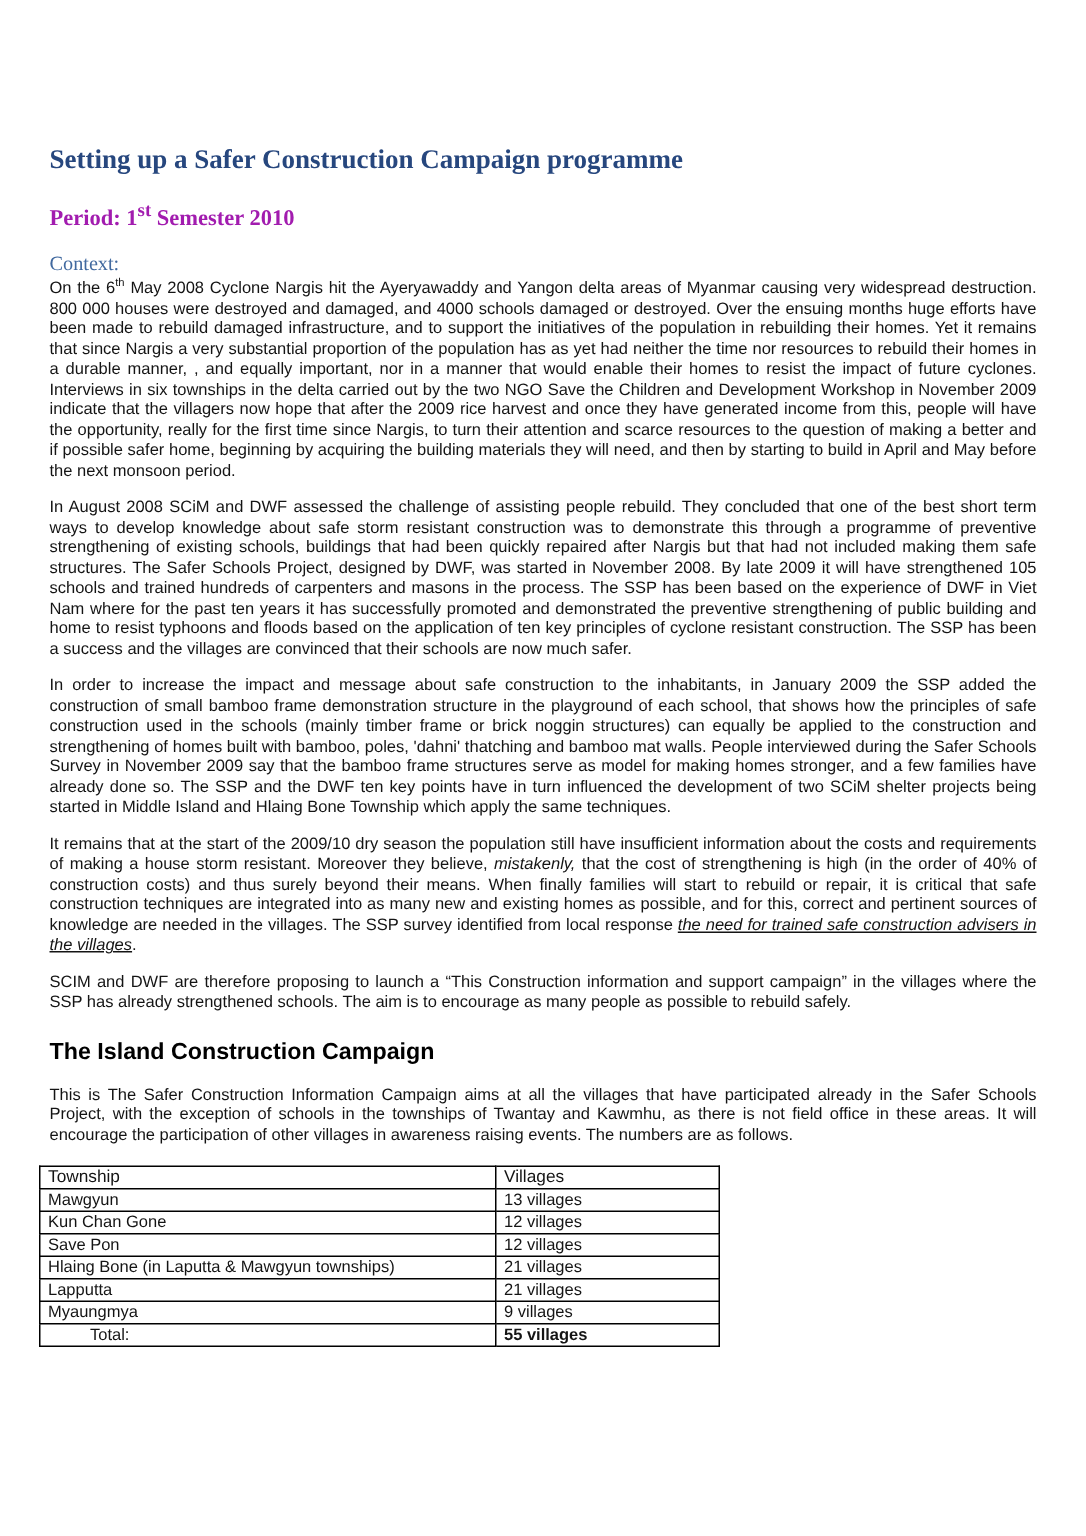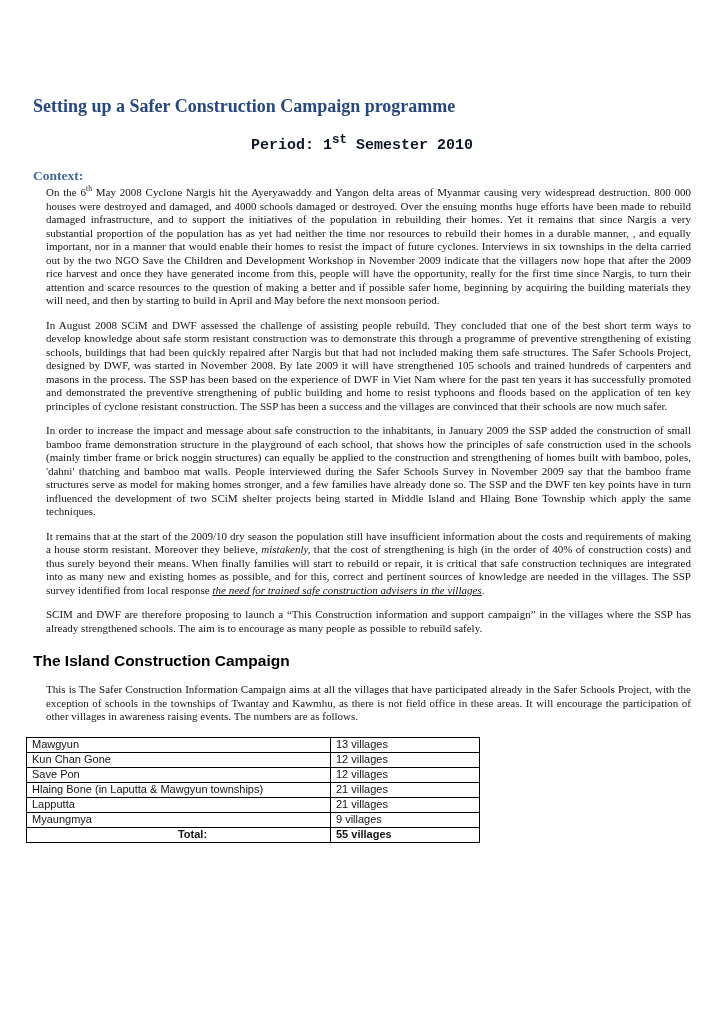--- a/index.html
+++ b/index.html
@@ -24,41 +24,39 @@
   .doc-title {
     margin: 0;
     font-family: "Liberation Serif", serif;
     font-weight: 700;
     font-size: 18px;
     line-height: 21px;
     color: #27477e;
   }
   .period-heading {
     margin: 14px 0 0 0;
-    font-family: Liberation Mono, monospace;
+    font-family: Liberation Serif, serif;
     font-weight: 700;
     font-size: 15px;
     line-height: 18px;
-    color: #0f172a;
-    text-align: center;
+    color: #a21caf;
   }
   .context-heading {
     margin: 13px 0 2px 0;
     font-family: "Liberation Serif", serif;
-    font-weight: 700;
+    font-weight: 400;
     font-size: 13.5px;
     line-height: 16px;
     color: #41699f;
   }
   p.body-par {
-    margin: 0 0 11px 13px;
+    margin: 0 0 11px 0;
     font-size: 11px;
     line-height: 13.5px;
     text-align: justify;
-    font-family: Liberation Serif, serif;
   }
   p.body-par sup {
     font-size: 7.5px;
     line-height: 0;
     vertical-align: super;
   }
   em.italic-word { font-style: italic; }
   em.underlined-phrase { font-style: italic; text-decoration: underline; }
   .campaign-heading {
     margin: 17px 0 13px 0;
@@ -78,21 +76,21 @@
     font-size: 11px;
     line-height: 13px;
     padding: 0.5px 5px;
     vertical-align: middle;
     overflow: hidden;
     white-space: nowrap;
   }
   td.col-township { width: 265px; }
   td.col-villages { width: 138px; }
   tr.header-row td { font-size: 11.5px; }
-  tr.total-row td.total-label-cell { text-align: center; font-weight: 700; padding-left: 33px; }
+  tr.total-row td.total-label-cell { text-align: left; font-weight: 400; padding-left: 33px; }
   tr.total-row td.total-value-cell { font-weight: 700; }
 </style>
 </head>
 <body>
 
 <div class="page">
 
   <h1 class="doc-title">Setting up a Safer Construction Campaign programme</h1>
 
   <h2 class="period-heading"><span>Period: 1</span><sup>st</sup><span> Semester 2010</span></h2>
@@ -108,20 +106,24 @@
   <p class="body-par"><span>It remains that at the start of the 2009/10 dry season the population still have insufficient information about the costs and requirements of making a house storm resistant. Moreover they believe, </span><em class="italic-word">mistakenly,</em><span> that the cost of strengthening is high (in the order of 40% of construction costs) and thus surely beyond their means. When finally families will start to rebuild or repair, it is critical that safe construction techniques are integrated into as many new and existing homes as possible, and for this, correct and pertinent sources of knowledge are needed in the villages. The SSP survey identified from local response </span><em class="underlined-phrase">the need for trained safe construction advisers in the villages</em><span>.</span></p>
 
   <p class="body-par">SCIM and DWF are therefore proposing to launch a “This Construction information and support campaign” in the villages where the SSP has already strengthened schools. The aim is to encourage as many people as possible to rebuild safely.</p>
 
   <h2 class="campaign-heading">The Island Construction Campaign</h2>
 
   <p class="body-par">This is The Safer Construction Information Campaign aims at all the villages that have participated already in the Safer Schools Project, with the exception of schools in the townships of Twantay and Kawmhu, as there is not field office in these areas. It will encourage the participation of other villages in awareness raising events. The numbers are as follows.</p>
 
   <table class="villages-table">
     <tbody>
+      <tr class="header-row">
+        <td class="col-township">Township</td>
+        <td class="col-villages">Villages</td>
+      </tr>
       <tr>
         <td class="col-township">Mawgyun</td>
         <td class="col-villages">13 villages</td>
       </tr>
       <tr>
         <td class="col-township">Kun Chan Gone</td>
         <td class="col-villages">12 villages</td>
       </tr>
       <tr>
         <td class="col-township">Save Pon</td>

